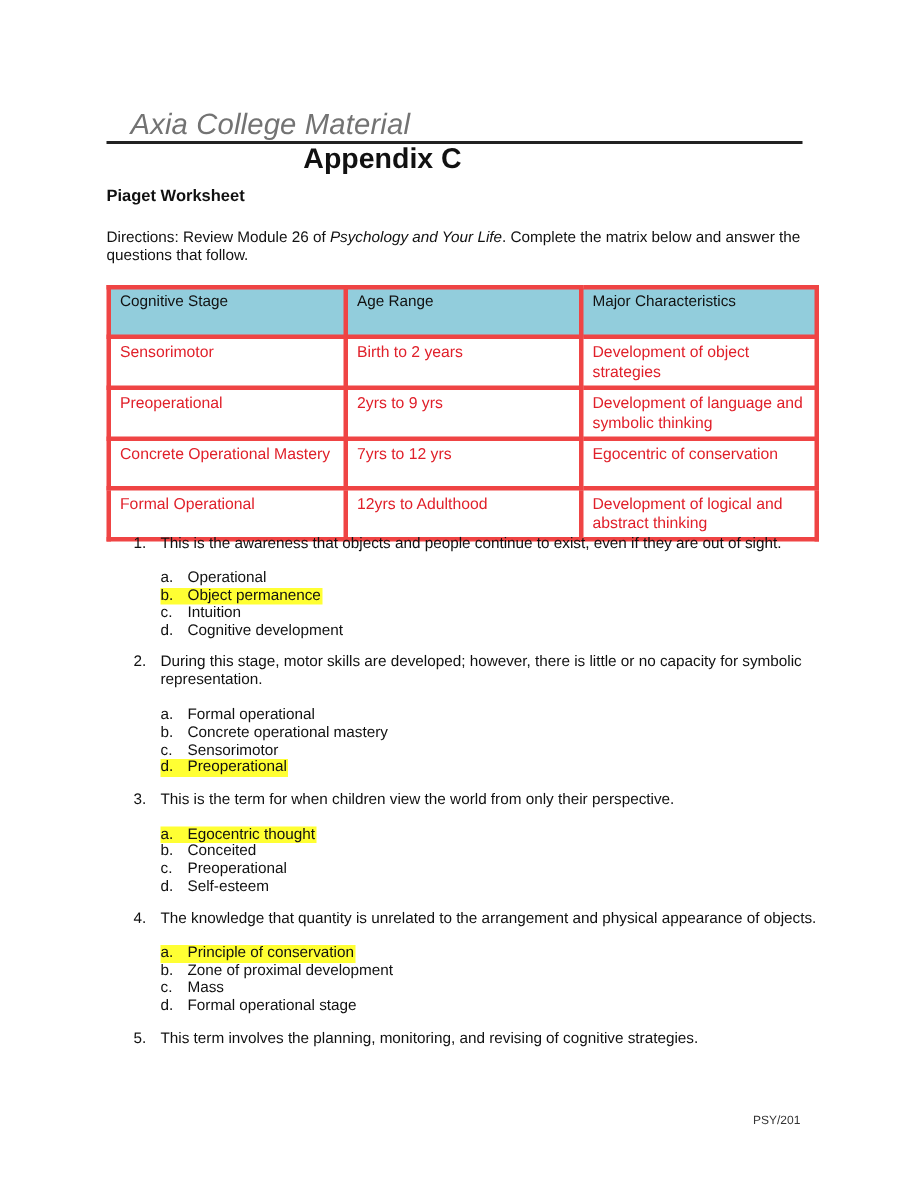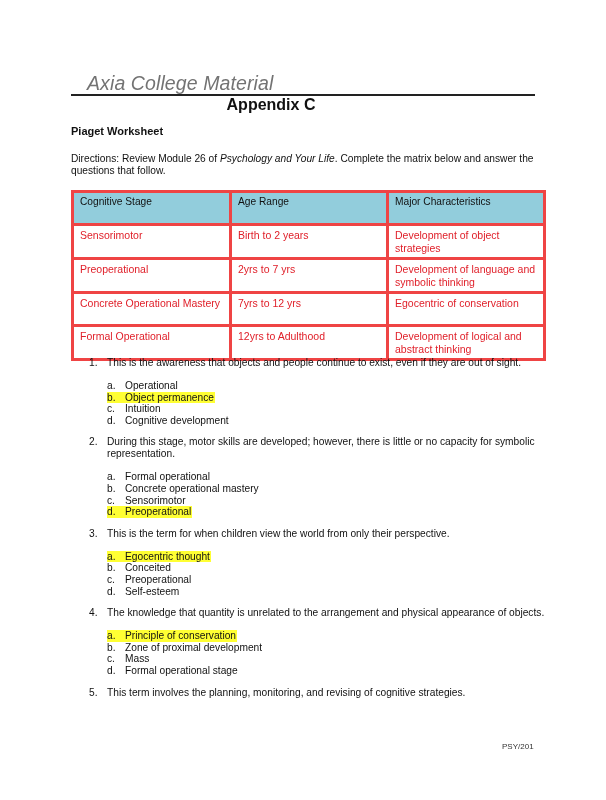--- a/index.html
+++ b/index.html
@@ -6,21 +6,21 @@
   body {
     width: 606px; height: 800px; background: #ffffff; position: relative; overflow: hidden;
     font-family: "Liberation Sans", sans-serif; color: #111;
   }
   .header-title {
     position: absolute; left: 71px; top: 72px; font-size: 19.5px; font-style: italic; color: #737373;
     letter-spacing: 0.1px;
     margin-left: 16px;
   }
   .header-rule { position: absolute; left: 71px; top: 94px; width: 464px; height: 1.5px; background: #222; }
-  .appendix { position: absolute; left: 0; width: 506px; top: 96px; text-align: center; font-size: 16px; font-weight: bold; padding-left: 16px; }
+  .appendix { position: absolute; left: 0; width: 506px; top: 96px; text-align: center; font-size: 19px; font-weight: bold; padding-left: 0; }
   .appendix span { position: relative; left: 2px; }
   .subtitle { position: absolute; left: 71px; top: 125px; font-size: 11px; font-weight: bold; }
   .directions { position: absolute; left: 71px; top: 153px; width: 470px; font-size: 10.2px; line-height: 12px; }
   table.matrix {
     position: absolute; left: 71px; top: 190px; width: 475px; border-collapse: collapse; font-size: 10.5px;
   }
   table.matrix td, table.matrix th {
     border: 3px solid #ef4444; vertical-align: top; padding: 3px 6px 2px 6px; text-align: left; font-weight: normal;
   }
   table.matrix th { background: #92cddc; height: 25px; font-size: 10.2px; color: #111; }
@@ -62,21 +62,21 @@
     </tr>
   </thead>
   <tbody id="matrix-body">
       <tr>
         <td>Sensorimotor</td>
         <td>Birth to 2 years</td>
         <td>Development of object strategies</td>
       </tr>
       <tr>
         <td>Preoperational</td>
-        <td>2yrs to 7 yrs</td>
+        <td>2yrs to 9 yrs</td>
         <td>Development of language and symbolic thinking</td>
       </tr>
       <tr>
         <td>Concrete Operational Mastery</td>
         <td>7yrs to 12 yrs</td>
         <td>Egocentric of conservation</td>
       </tr>
       <tr>
         <td>Formal Operational</td>
         <td>12yrs to Adulthood</td>

